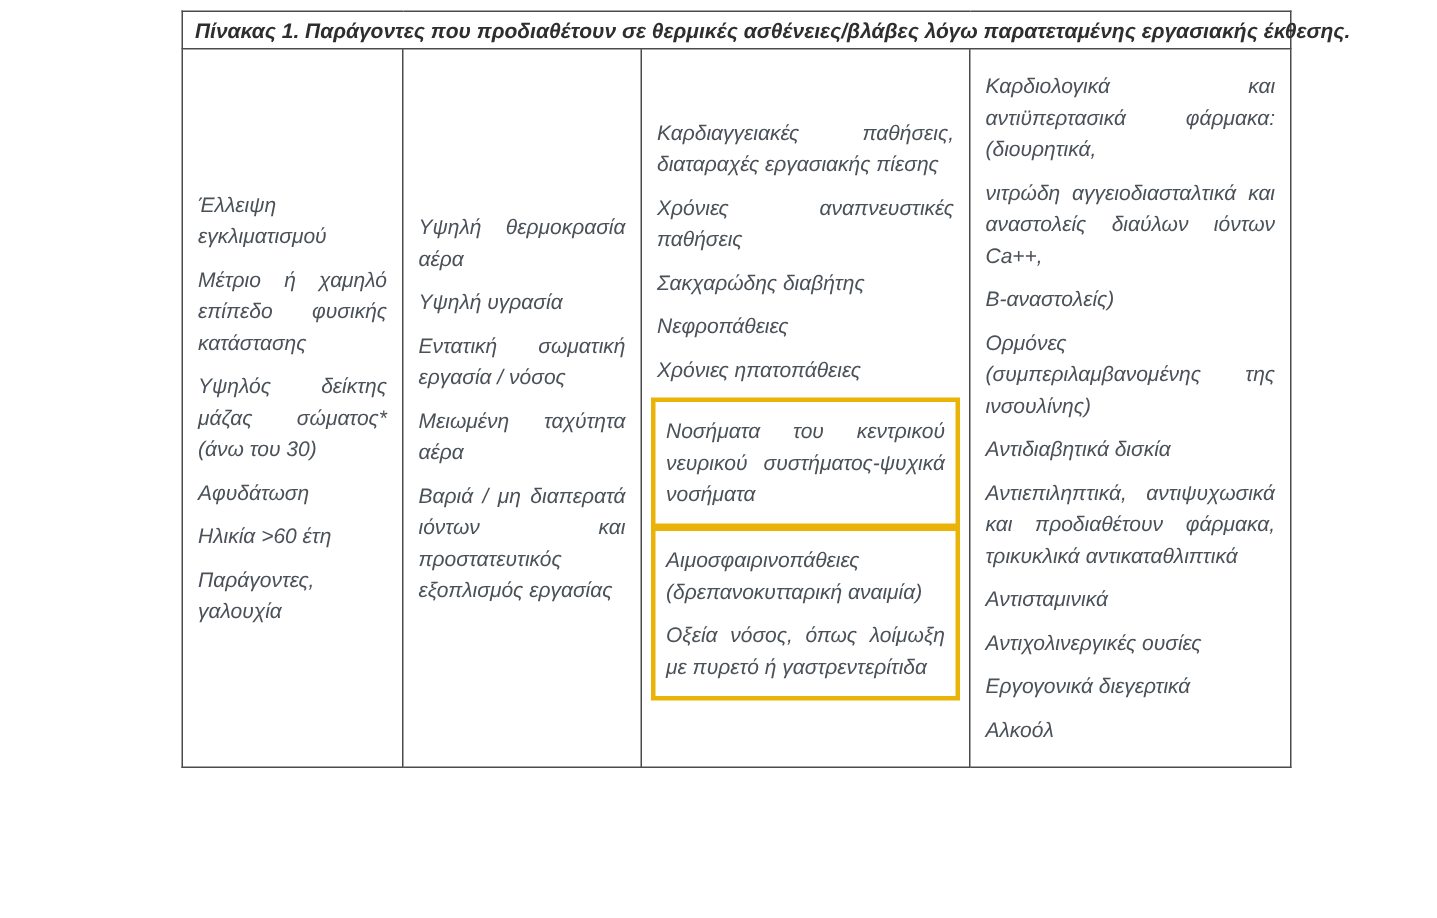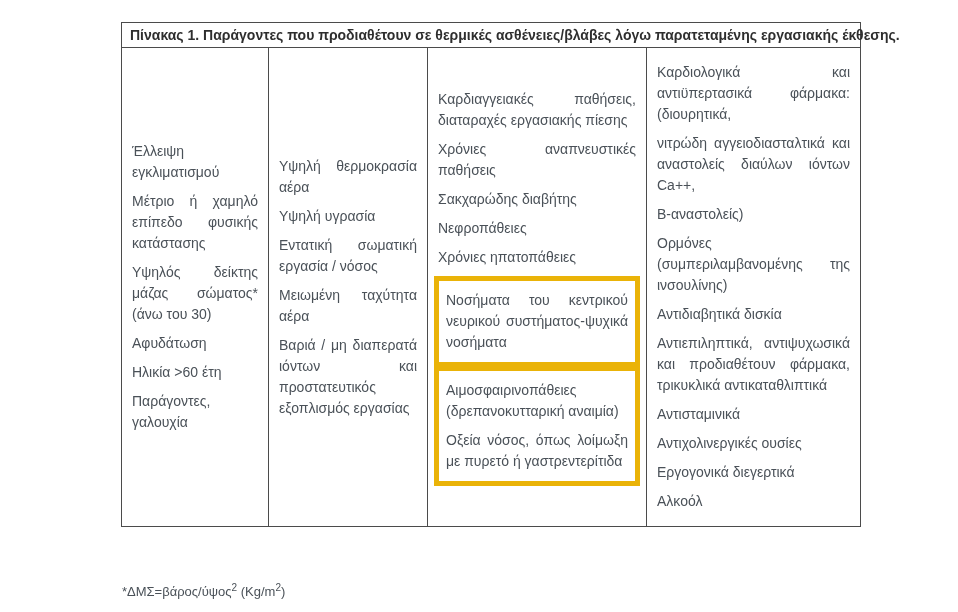--- a/index.html
+++ b/index.html
@@ -8,24 +8,25 @@
     width: 958px; height: 612px;
     background: #ffffff;
     font-family: "Liberation Sans", "DejaVu Sans", sans-serif;
     color: #4a5158;
     overflow: hidden;
   }
   .page { position: relative; width: 958px; height: 612px; background: #ffffff; }
 
   .factors-table {
     position: absolute;
-    left: 121px; top: 22px;
+    left: 121px; top: 7px;
     border-collapse: collapse;
     table-layout: fixed;
     width: 739px;
+    font-style: italic;
   }
   .factors-table td, .factors-table th {
     border: 1px solid #4b4b4b;
     font-weight: normal;
     font-size: 14px;
     vertical-align: middle;
   }
   td.title-cell {
     height: 25px;
     padding: 2px 8px;
@@ -42,21 +43,21 @@
     line-height: 21px;
   }
   td.body-cell {
     height: 468px;
     padding: 6px 10px;
     text-align: justify;
     line-height: 21px;
   }
   .item { margin: 8px 0; }
   .boxed-group {
-    border: 5px solid #eab308;
+    border: 3px solid #eab308;
     margin: 8px -4px;
     padding: 1px 7px;
   }
   .boxed-group + .boxed-group { margin-top: -9px; }
 
   .footnote {
     position: absolute;
     left: 122px; top: 584px;
     font-size: 13px;
     color: #4a5158;
@@ -130,17 +131,14 @@
         <p class="item">Αντισταμινικά</p>
         <p class="item">Αντιχολινεργικές ουσίες</p>
         <p class="item">Εργογονικά διεγερτικά</p>
         <p class="item">Αλκοόλ</p>
       </td>
 
     </tr>
   </tbody>
     </table>
 
-  <div class="footnote">
-    <span>*ΔΜΣ=βάρος/ύψος</span><sup>2</sup><span> (Kg/m</span><sup>2</sup><span>)</span>
-  </div>
 
 </div>
 
 </body></html>

